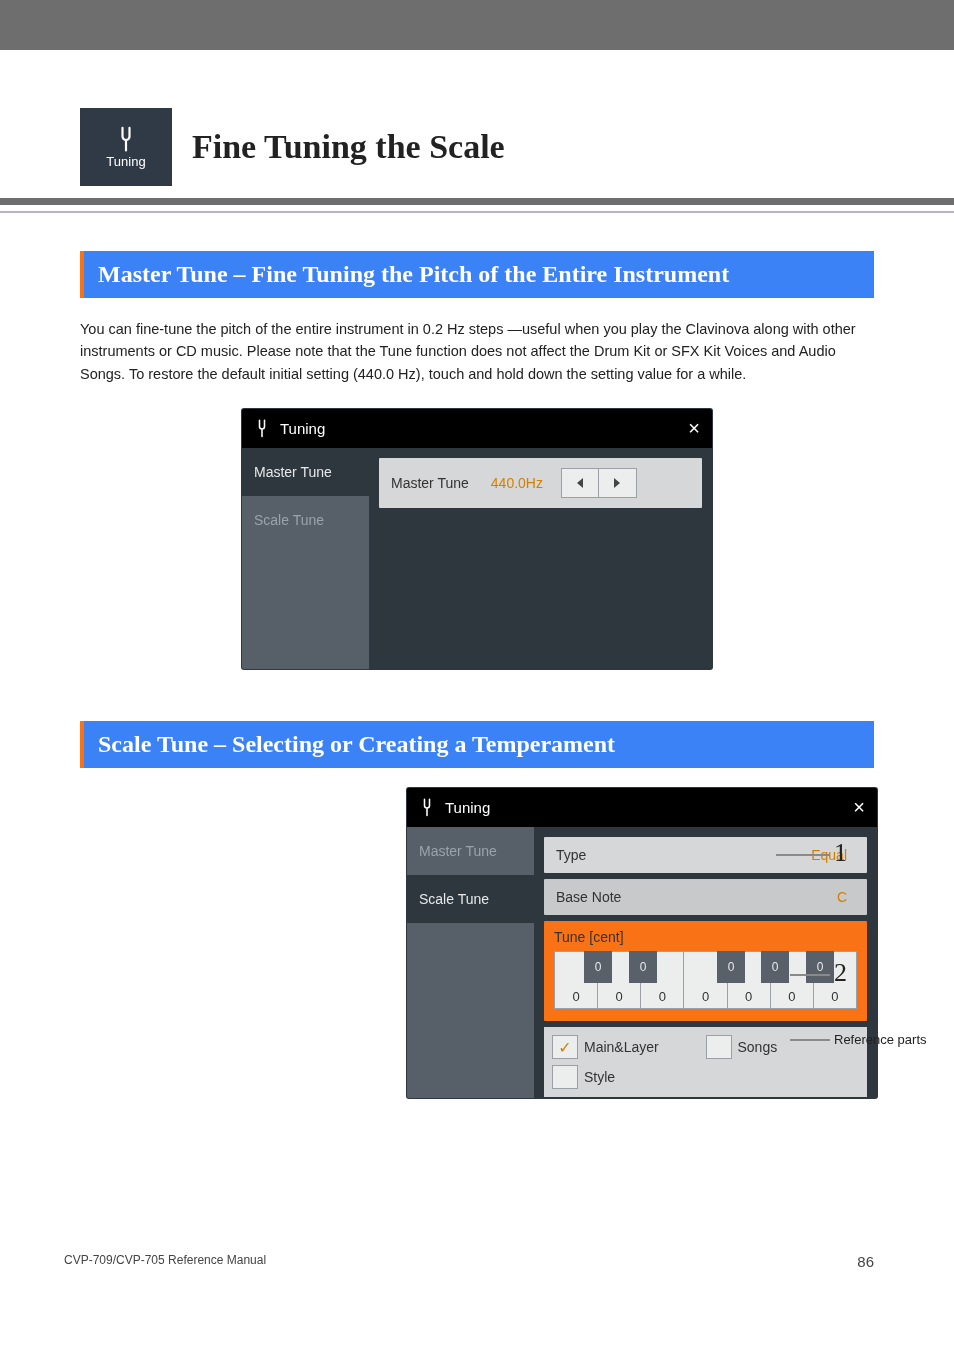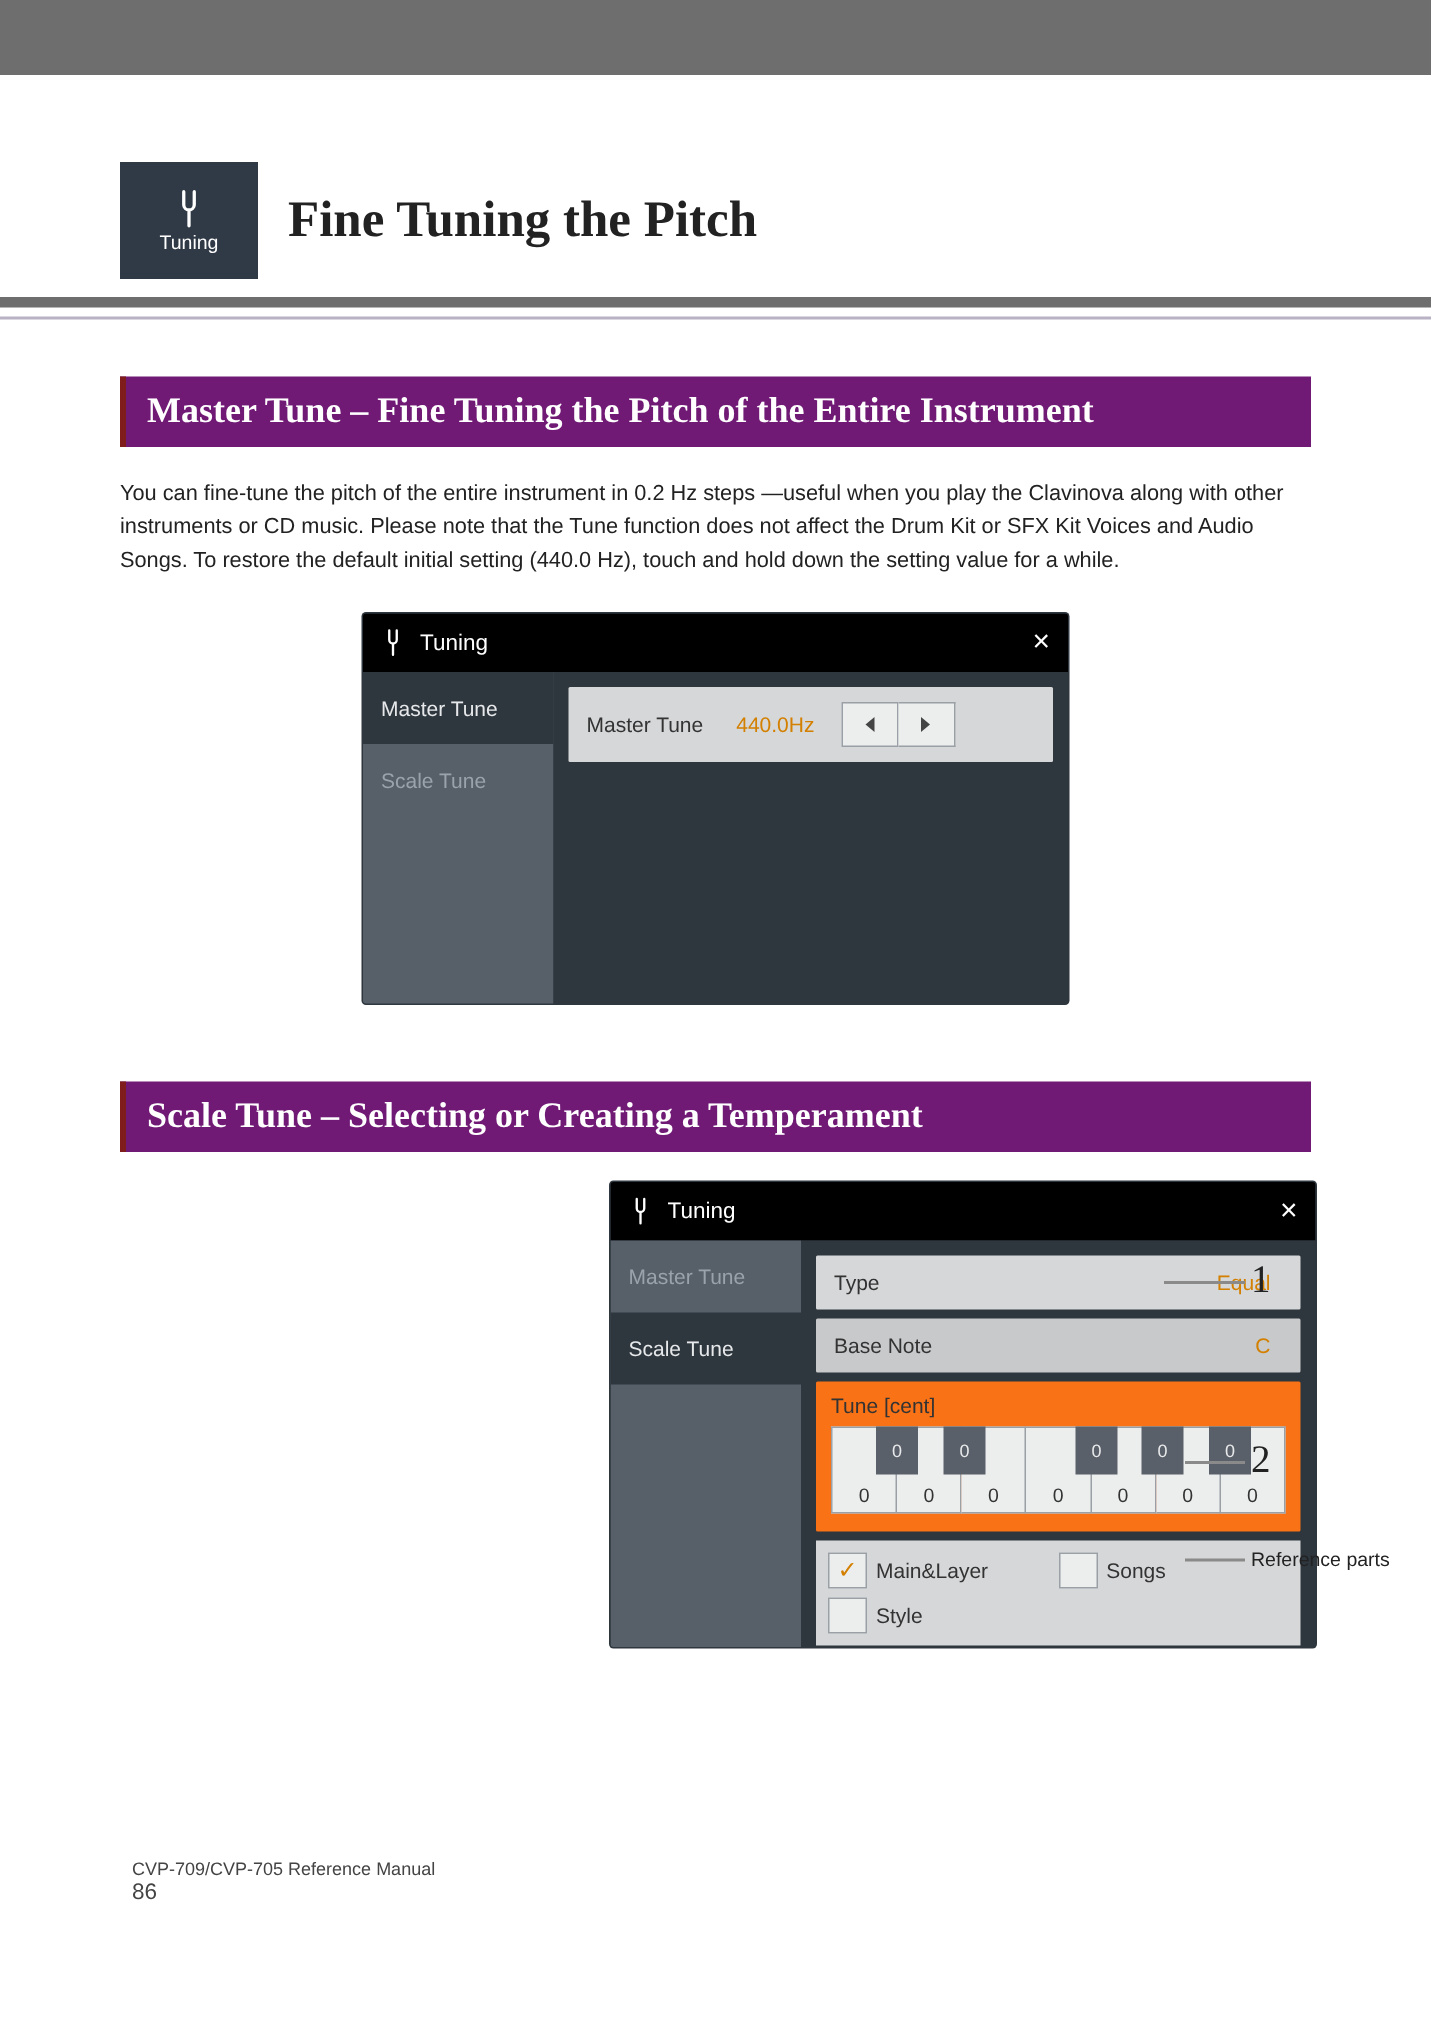--- a/index.html
+++ b/index.html
@@ -5,21 +5,21 @@
   * { box-sizing: border-box; margin: 0; padding: 0; }
   html, body { width: 954px; height: 1350px; font-family: Arial, Helvetica, sans-serif; background: #fff; color: #222; }
   .page { width: 954px; min-height: 1300px; position: relative; padding: 108px 80px 0 80px; }
   .top-gray { position: absolute; top: 0; left: 0; right: 0; height: 50px; background: #6e6e6e; }
   .header-row { display: flex; align-items: center; gap: 20px; margin-bottom: 12px; }
   .tuning-badge { width: 92px; height: 78px; background: #303a46; color: #fff; display: flex; flex-direction: column; align-items: center; justify-content: center; font-size: 13px; }
   .page-title { font-family: Georgia, 'Times New Roman', serif; font-size: 34px; font-weight: bold; }
   .under-rule { height: 7px; background: #6e6e6e; margin: 6px -80px 0 -80px; }
   .under-rule.light { height: 2px; background: #b8b2c4; margin-bottom: 38px; }
 
-  .section-bar { background: #701a75; color: #fff; font-family: Georgia, 'Times New Roman', serif; font-size: 24px; font-weight: bold; padding: 10px 14px; border-left: 4px solid #7f1d1d; margin-bottom: 20px; }
+  .section-bar { background: #3b82f6; color: #fff; font-family: Georgia, 'Times New Roman', serif; font-size: 24px; font-weight: bold; padding: 10px 14px; border-left: 4px solid #f97316; margin-bottom: 20px; }
   .body-text { font-size: 14.5px; line-height: 1.55; margin-bottom: 24px; }
 
   
   .shot { width: 470px; margin: 0 auto 52px auto; background: #2e363e; border-radius: 2px; overflow: hidden; box-shadow: 0 0 0 1px #2e363e; position: relative; }
   .shot.master { height: 260px; }
   .shot-header { background: #000; color: #fff; display: flex; align-items: center; justify-content: space-between; padding: 8px 12px; font-size: 15px; }
   .shot-header .left { display: flex; align-items: center; gap: 10px; }
   .shot-body { display: flex; height: calc(100% - 37px); }
   .sidebar { width: 127px; background: #575f68; display: flex; flex-direction: column; }
   .sidebar-item { padding: 16px 12px; font-size: 14px; color: #e6e8ea; }
@@ -51,40 +51,40 @@
   .chk { width: 26px; height: 24px; background: #eceded; border: 1px solid #9aa0a6; display: flex; align-items: center; justify-content: center; color: #d38000; font-size: 16px; }
 
   
   .callout-line { position: absolute; height: 2px; background: #8a8a8a; }
   .callout-num { position: absolute; font-family: Georgia, serif; font-size: 26px; }
   .callout-text { position: absolute; font-size: 13px; }
 
   .shot.scale { height: 310px; margin-bottom: 0; }
   .shot-outer { position: relative; width: 640px; margin: 0 auto 60px 242px; }
 
-  .footer { position: absolute; bottom: 30px; left: 88px; right: 80px; display: flex; justify-content: space-between; font-size: 12px; color: #444; flex-direction: column; }
+  .footer { position: absolute; bottom: 30px; left: 64px; right: 80px; display: flex; justify-content: space-between; font-size: 12px; color: #444; }
   .footer .pg { font-size: 15px; font-weight: normal; }
   svg.fork { width: 22px; height: 28px; }
   svg.fork-sm { width: 16px; height: 20px; }
   .close-x { font-size: 20px; font-weight: 300; cursor: pointer; }
 </style>
 </head>
 <body>
 
 <div class="page">
   <div class="top-gray"></div>
 
   <div class="header-row">
     <div class="tuning-badge">
       <svg class="fork" viewBox="0 0 24 32">
         <path d="M8 2 v10 a4 4 0 0 0 8 0 V2 M12 16 v12" stroke="#fff" stroke-width="2.5" fill="none" stroke-linecap="round"></path>
       </svg>
       <span>Tuning</span>
     </div>
-    <h1 class="page-title">Fine Tuning the Pitch</h1>
+    <h1 class="page-title">Fine Tuning the Scale</h1>
   </div>
   <div class="under-rule"></div>
   <div class="under-rule light"></div>
 
   <div class="section-bar">Master Tune – Fine Tuning the Pitch of the Entire Instrument</div>
   <p class="body-text">You can fine-tune the pitch of the entire instrument in 0.2 Hz steps —useful when you play the Clavinova along with other instruments or CD music. Please note that the Tune function does not affect the Drum Kit or SFX Kit Voices and Audio Songs. To restore the default initial setting (440.0 Hz), touch and hold down the setting value for a while.</p>
 
   <div class="shot master">
     <div class="shot-header">
       <div class="left">

